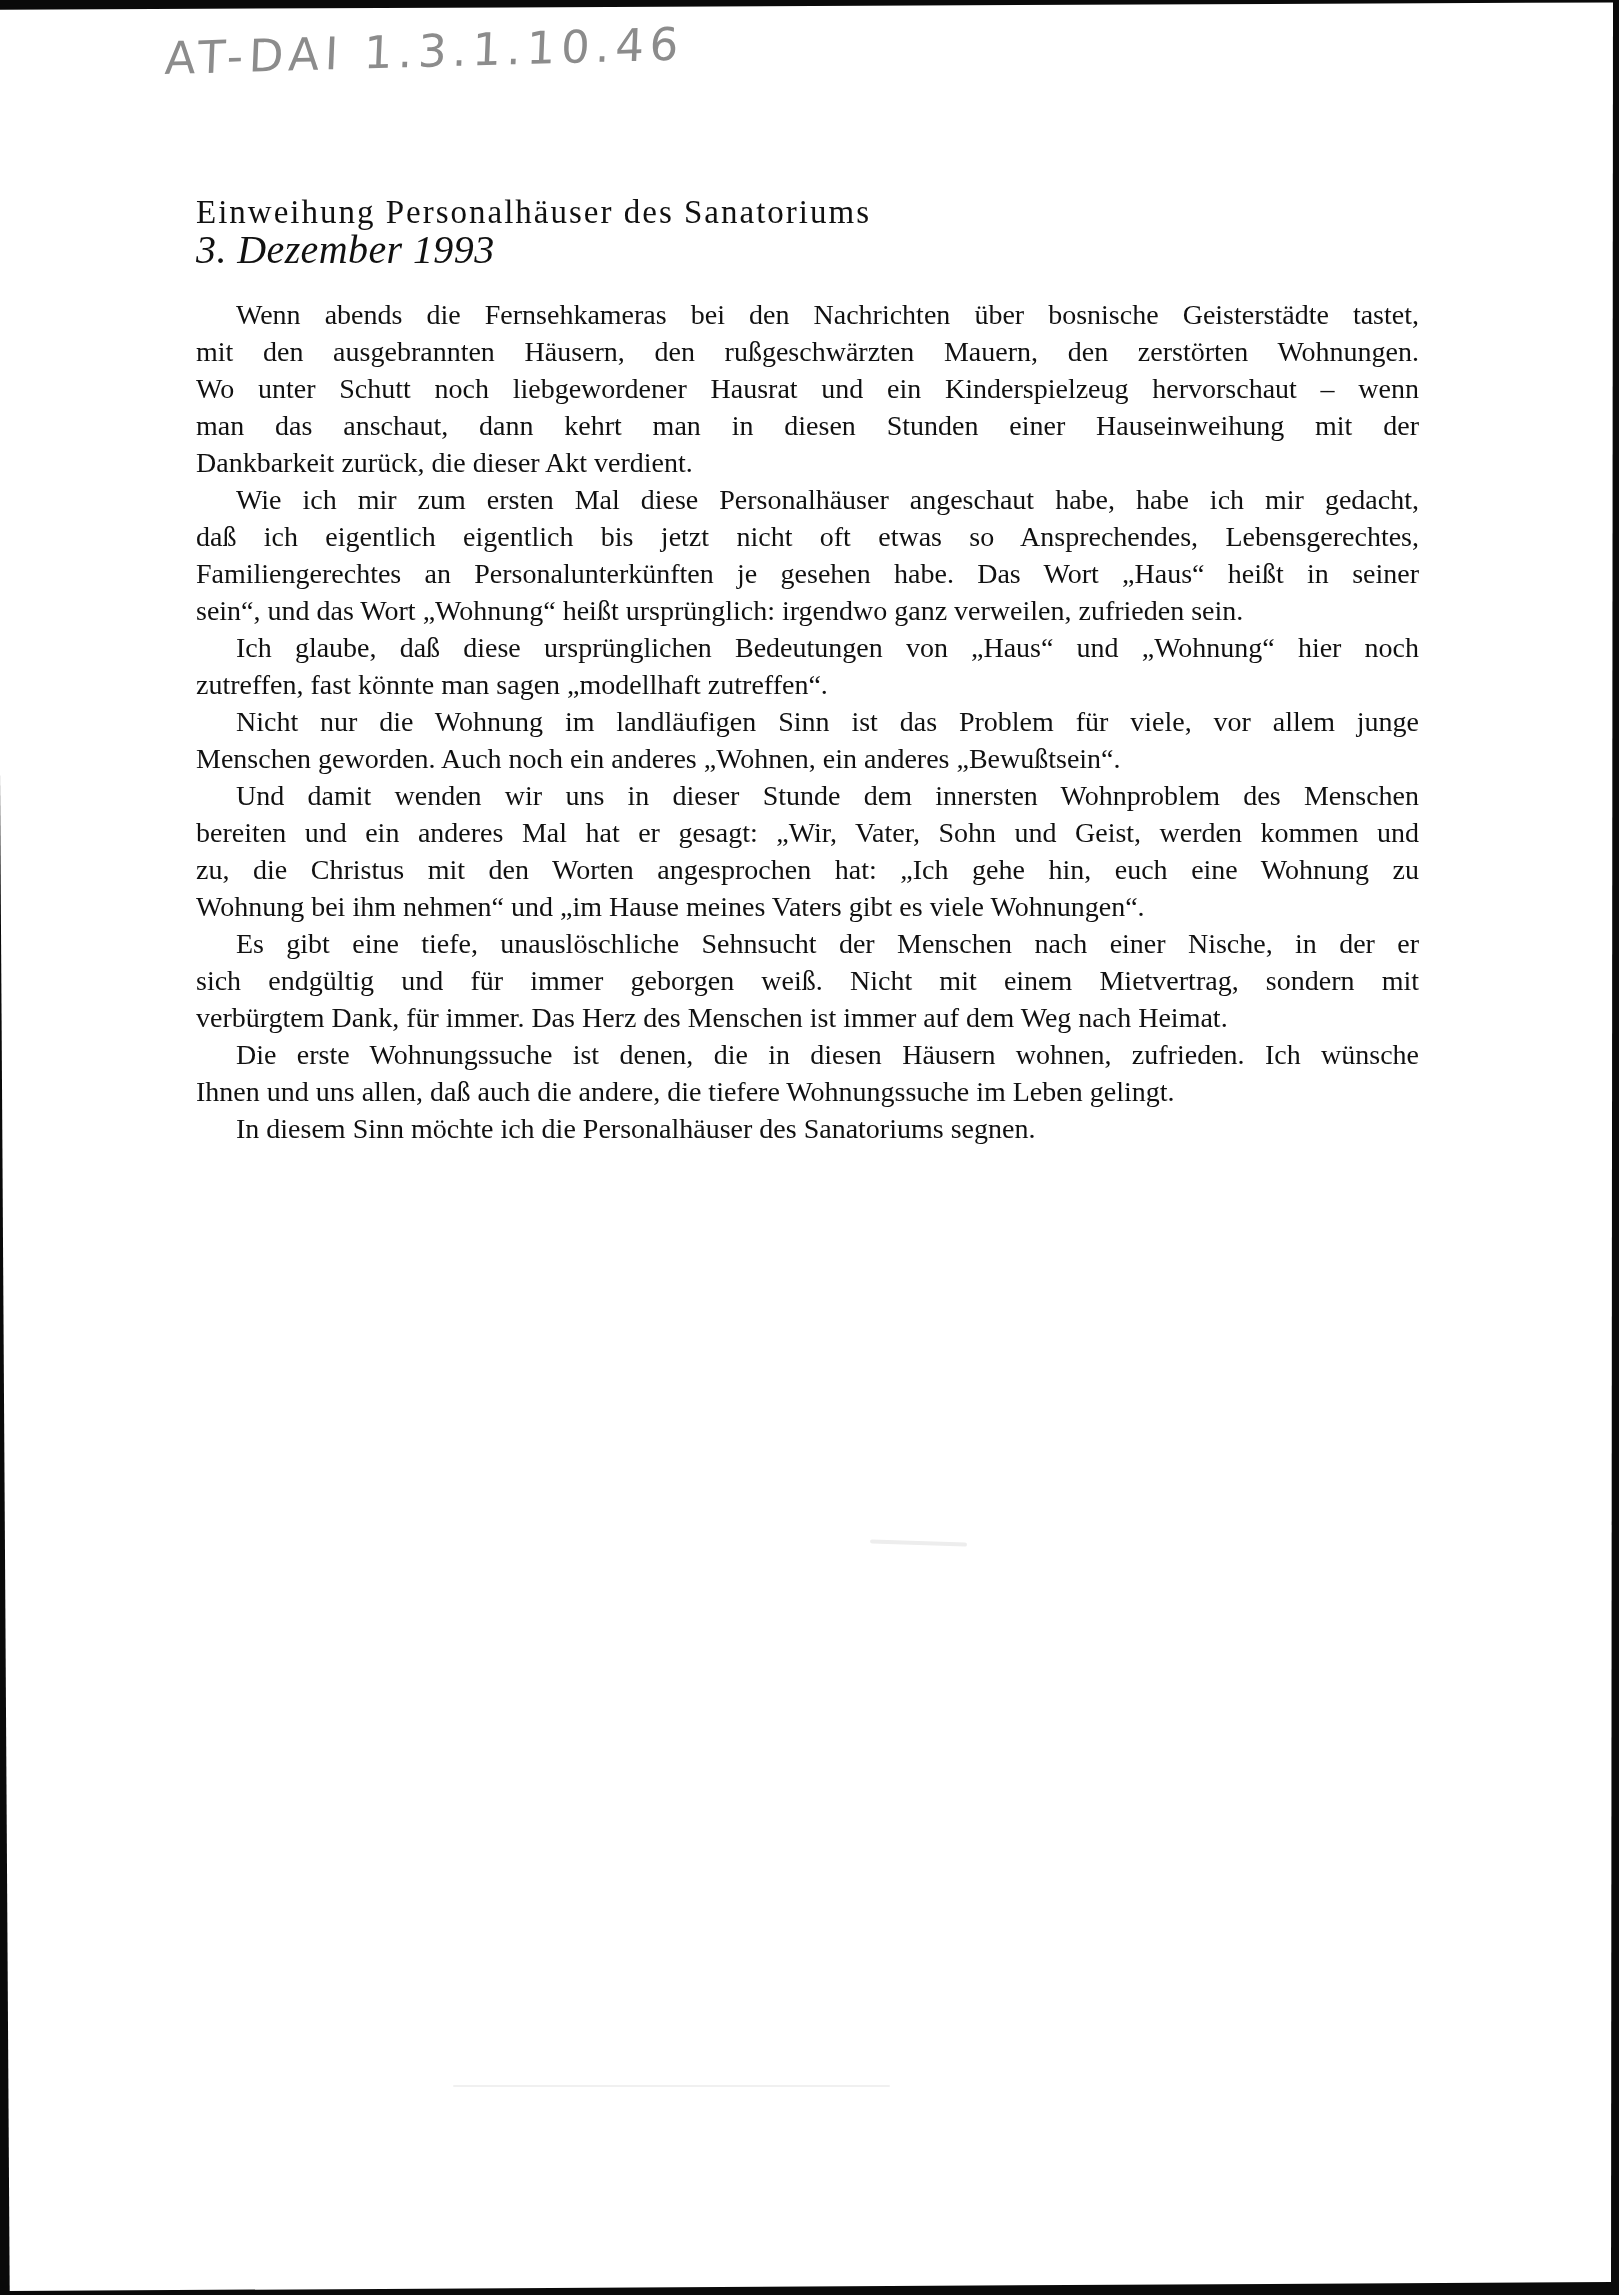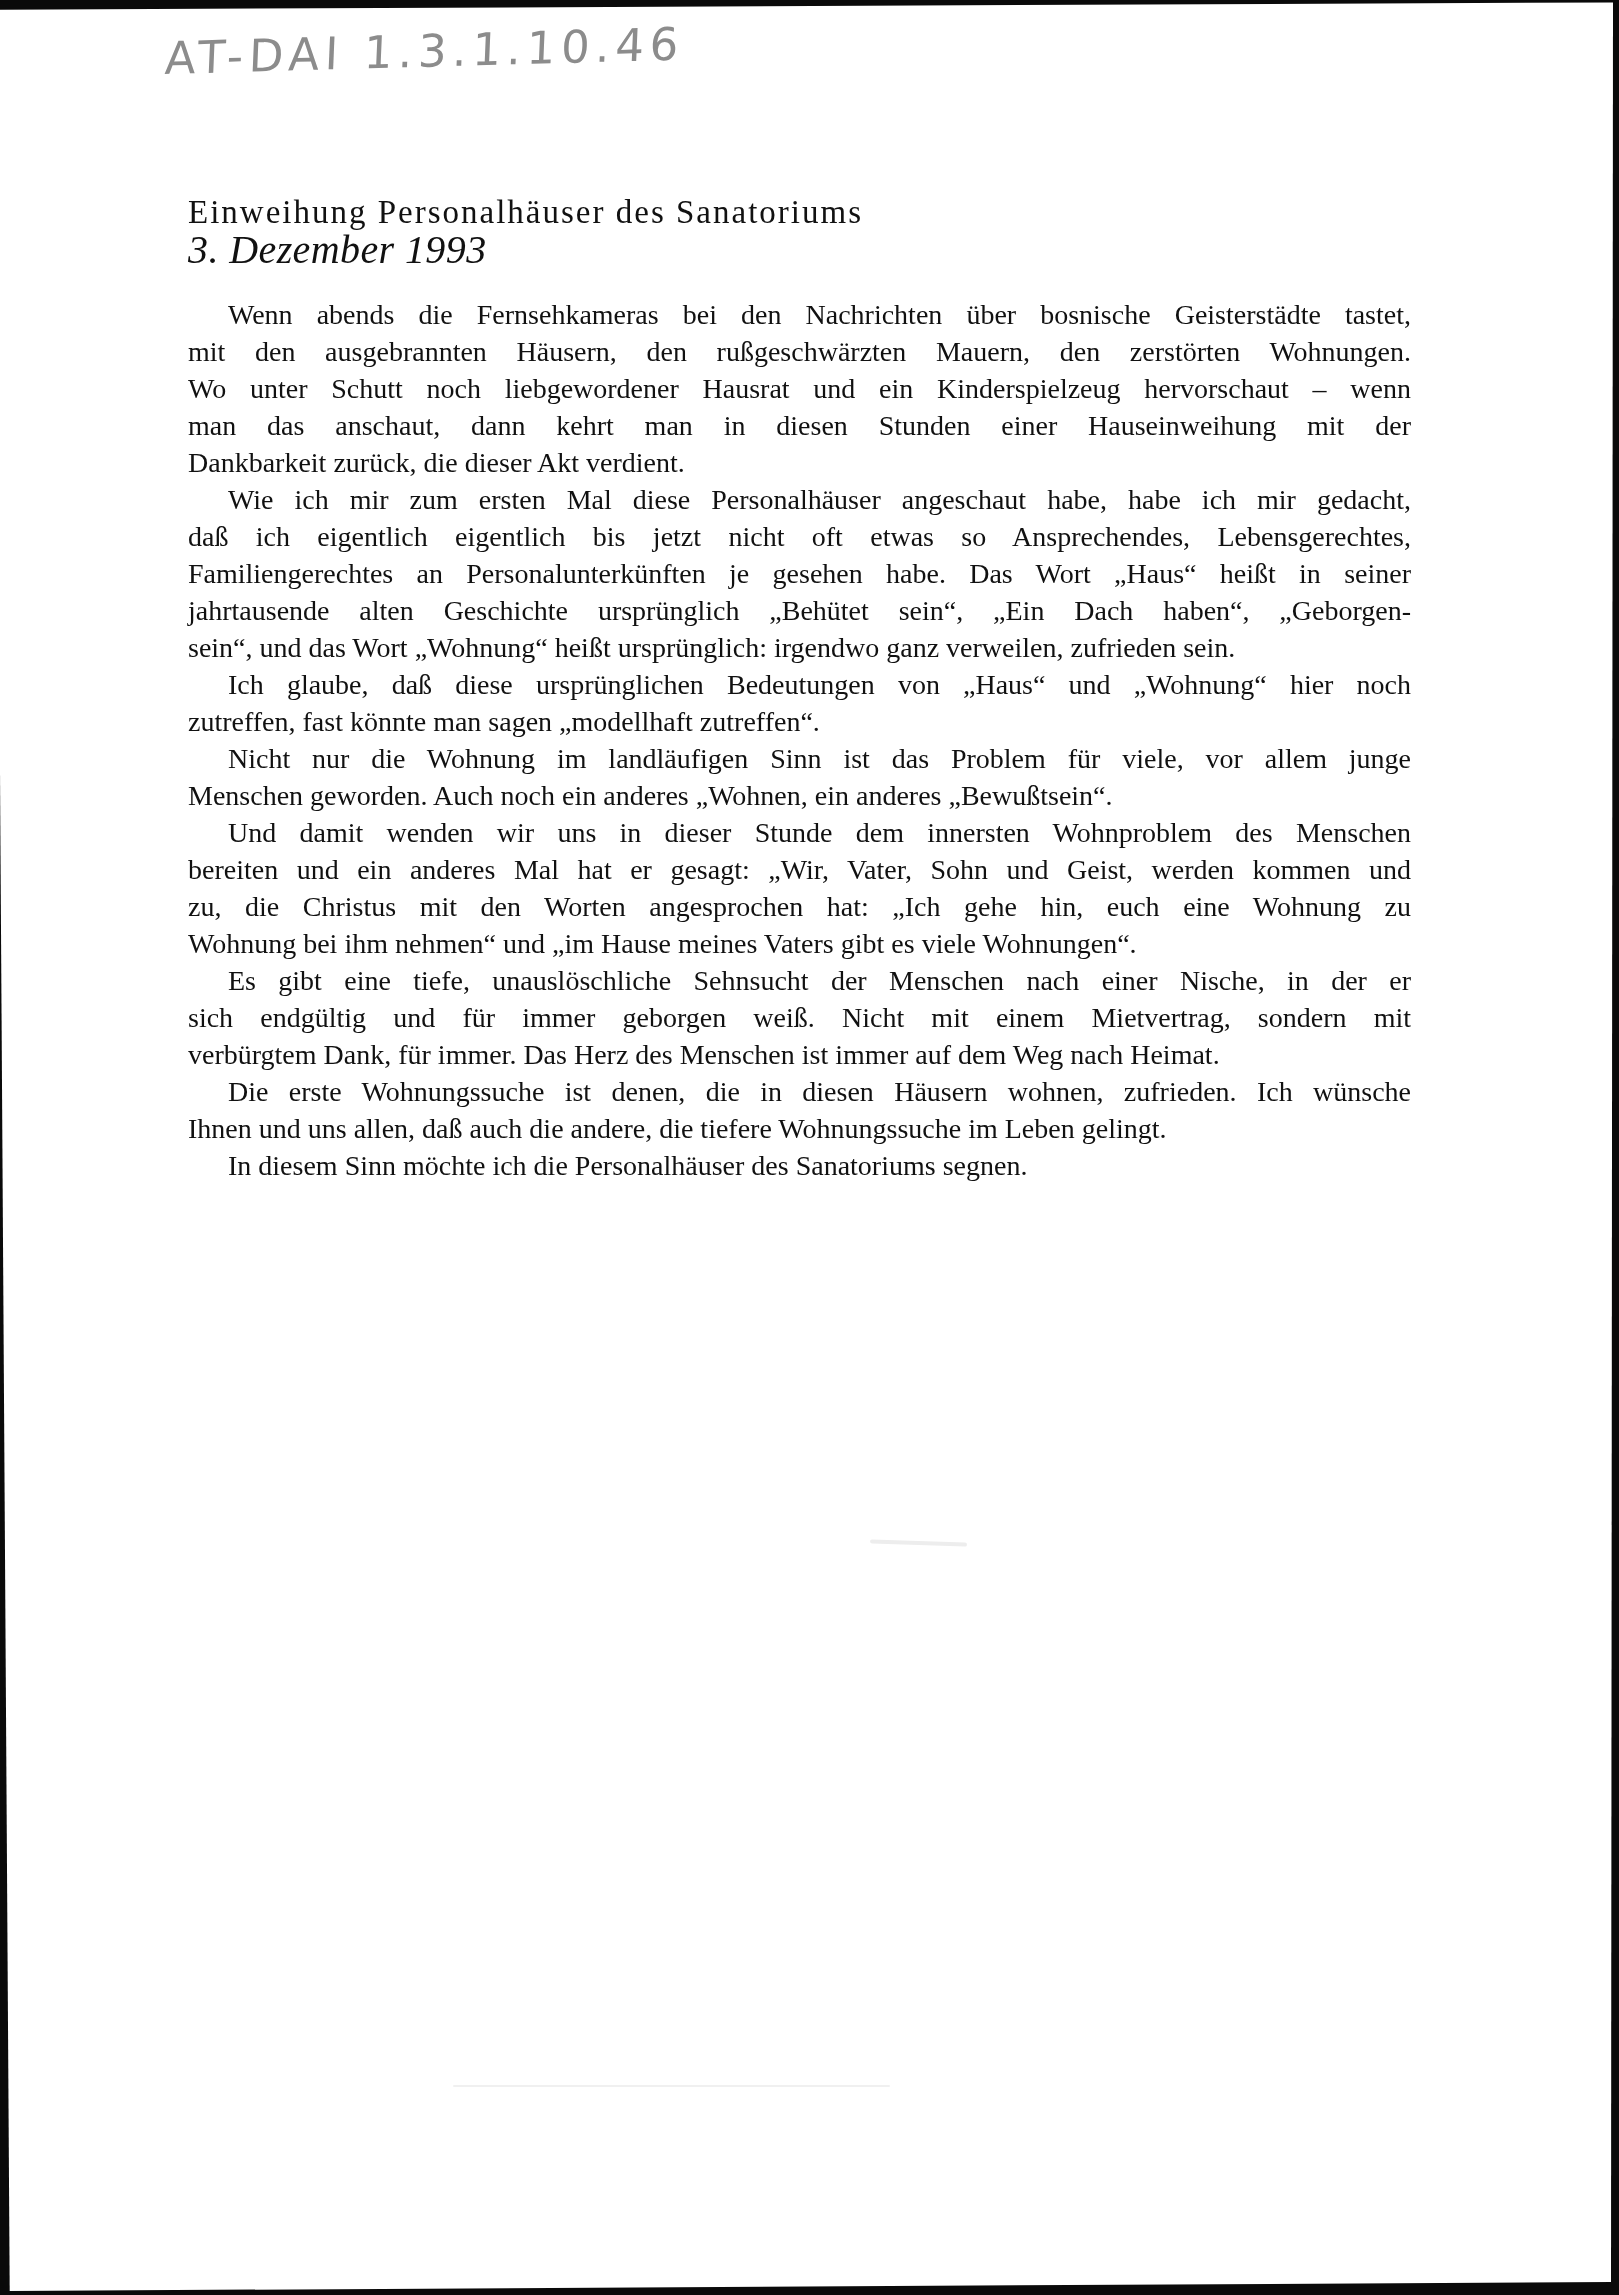--- a/index.html
+++ b/index.html
@@ -32,21 +32,21 @@
     font-family: "DejaVu Sans", sans-serif;
     font-size: 45px;
     color: #8c8c8c;
     letter-spacing: 5.7px;
     white-space: nowrap;
     transform: rotate(-1.6deg) skewX(-4deg);
     transform-origin: left top;
   }
   .doc {
     position: absolute;
-    left: 188px;
+    left: 196px;
     top: 194px;
     width: 1223px;
     color: #111;
   }
   .doc-title {
     font-size: 33px;
     line-height: 37px;
     letter-spacing: 2px;
     white-space: nowrap;
   }
@@ -87,21 +87,20 @@
       <div class="doc-date">3. Dezember 1993</div>
       <div class="doc-body">
           <div class="line first">Wenn abends die Fernsehkameras bei den Nachrichten über bosnische Geisterstädte tastet,</div>
           <div class="line">mit den ausgebrannten Häusern, den rußgeschwärzten Mauern, den zerstörten Wohnungen.</div>
           <div class="line">Wo unter Schutt noch liebgewordener Hausrat und ein Kinderspielzeug hervorschaut – wenn</div>
           <div class="line">man das anschaut, dann kehrt man in diesen Stunden einer Hauseinweihung mit der</div>
           <div class="line last">Dankbarkeit zurück, die dieser Akt verdient.</div>
           <div class="line first">Wie ich mir zum ersten Mal diese Personalhäuser angeschaut habe, habe ich mir gedacht,</div>
           <div class="line">daß ich eigentlich eigentlich bis jetzt nicht oft etwas so Ansprechendes, Lebensgerechtes,</div>
           <div class="line">Familiengerechtes an Personalunterkünften je gesehen habe. Das Wort „Haus“ heißt in seiner</div>
-          <div class="line">jahrtausende alten Geschichte ursprünglich „Behütet sein“, „Ein Dach haben“, „Geborgen-</div>
           <div class="line last">sein“, und das Wort „Wohnung“ heißt ursprünglich: irgendwo ganz verweilen, zufrieden sein.</div>
           <div class="line first">Ich glaube, daß diese ursprünglichen Bedeutungen von „Haus“ und „Wohnung“ hier noch</div>
           <div class="line last">zutreffen, fast könnte man sagen „modellhaft zutreffen“.</div>
           <div class="line first">Nicht nur die Wohnung im landläufigen Sinn ist das Problem für viele, vor allem junge</div>
           <div class="line last">Menschen geworden. Auch noch ein anderes „Wohnen, ein anderes „Bewußtsein“.</div>
           <div class="line first">Und damit wenden wir uns in dieser Stunde dem innersten Wohnproblem des Menschen</div>
           <div class="line">bereiten und ein anderes Mal hat er gesagt: „Wir, Vater, Sohn und Geist, werden kommen und</div>
           <div class="line">zu, die Christus mit den Worten angesprochen hat: „Ich gehe hin, euch eine Wohnung zu</div>
           <div class="line last">Wohnung bei ihm nehmen“ und „im Hause meines Vaters gibt es viele Wohnungen“.</div>
           <div class="line first">Es gibt eine tiefe, unauslöschliche Sehnsucht der Menschen nach einer Nische, in der er</div>

